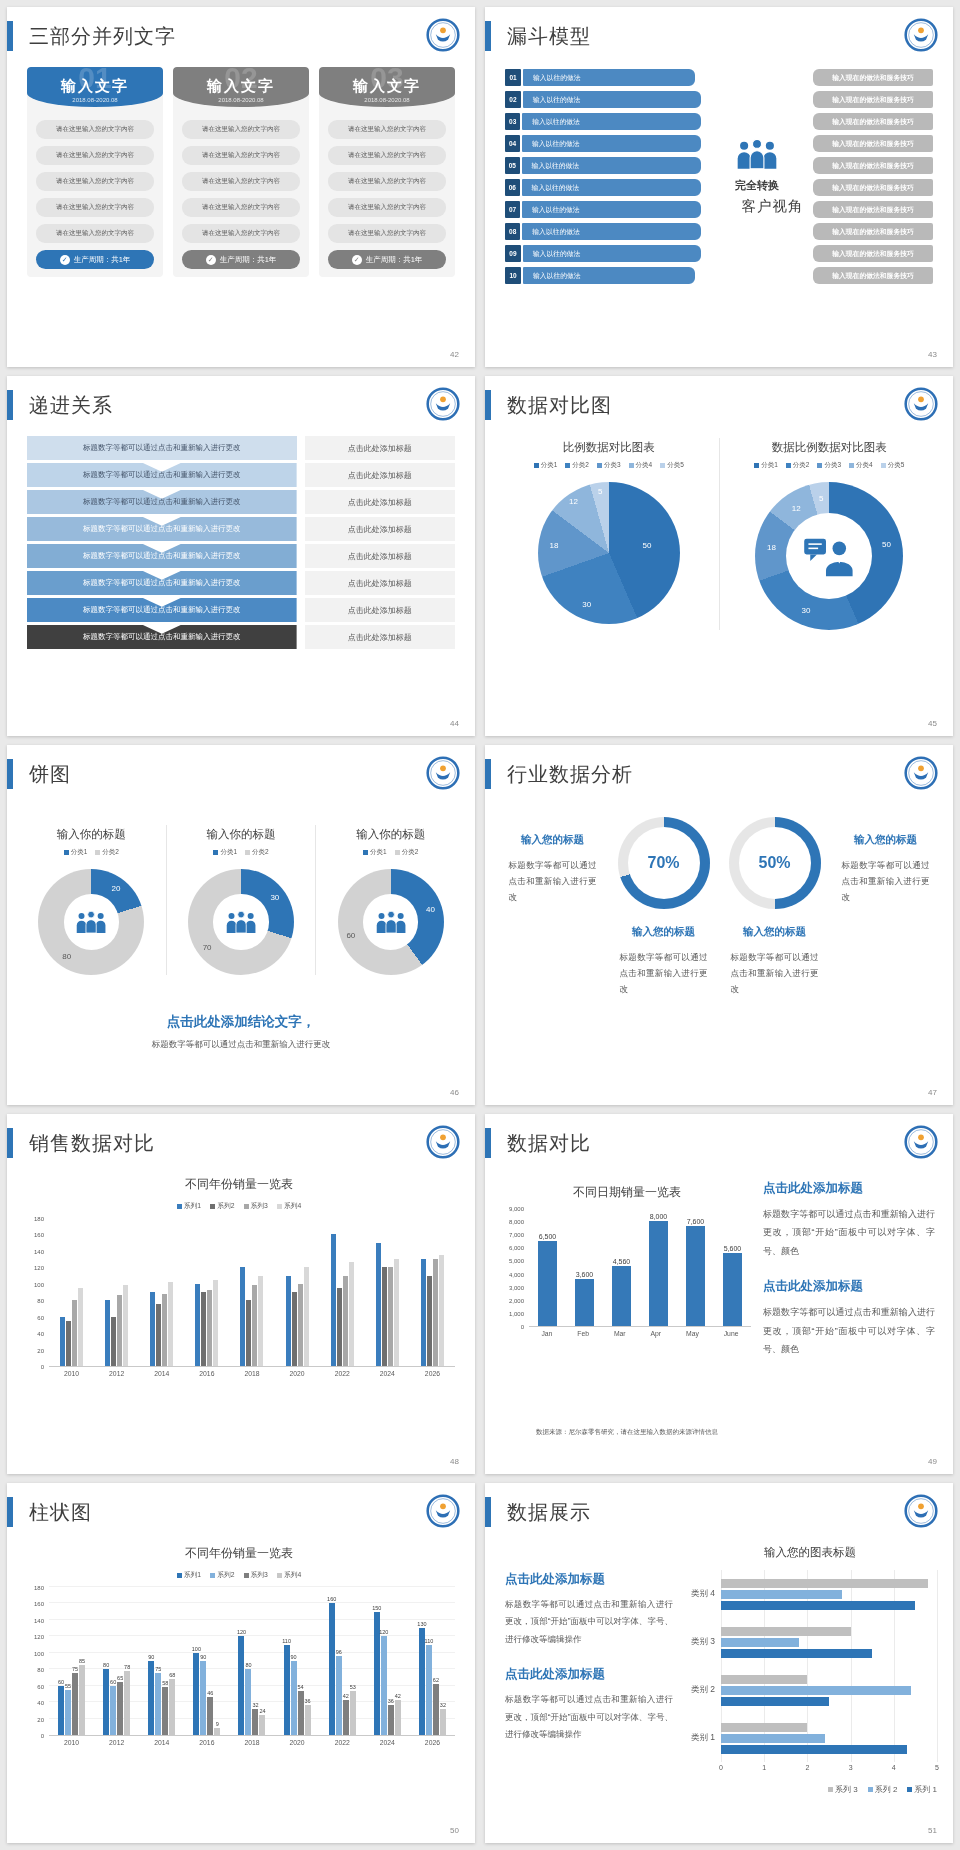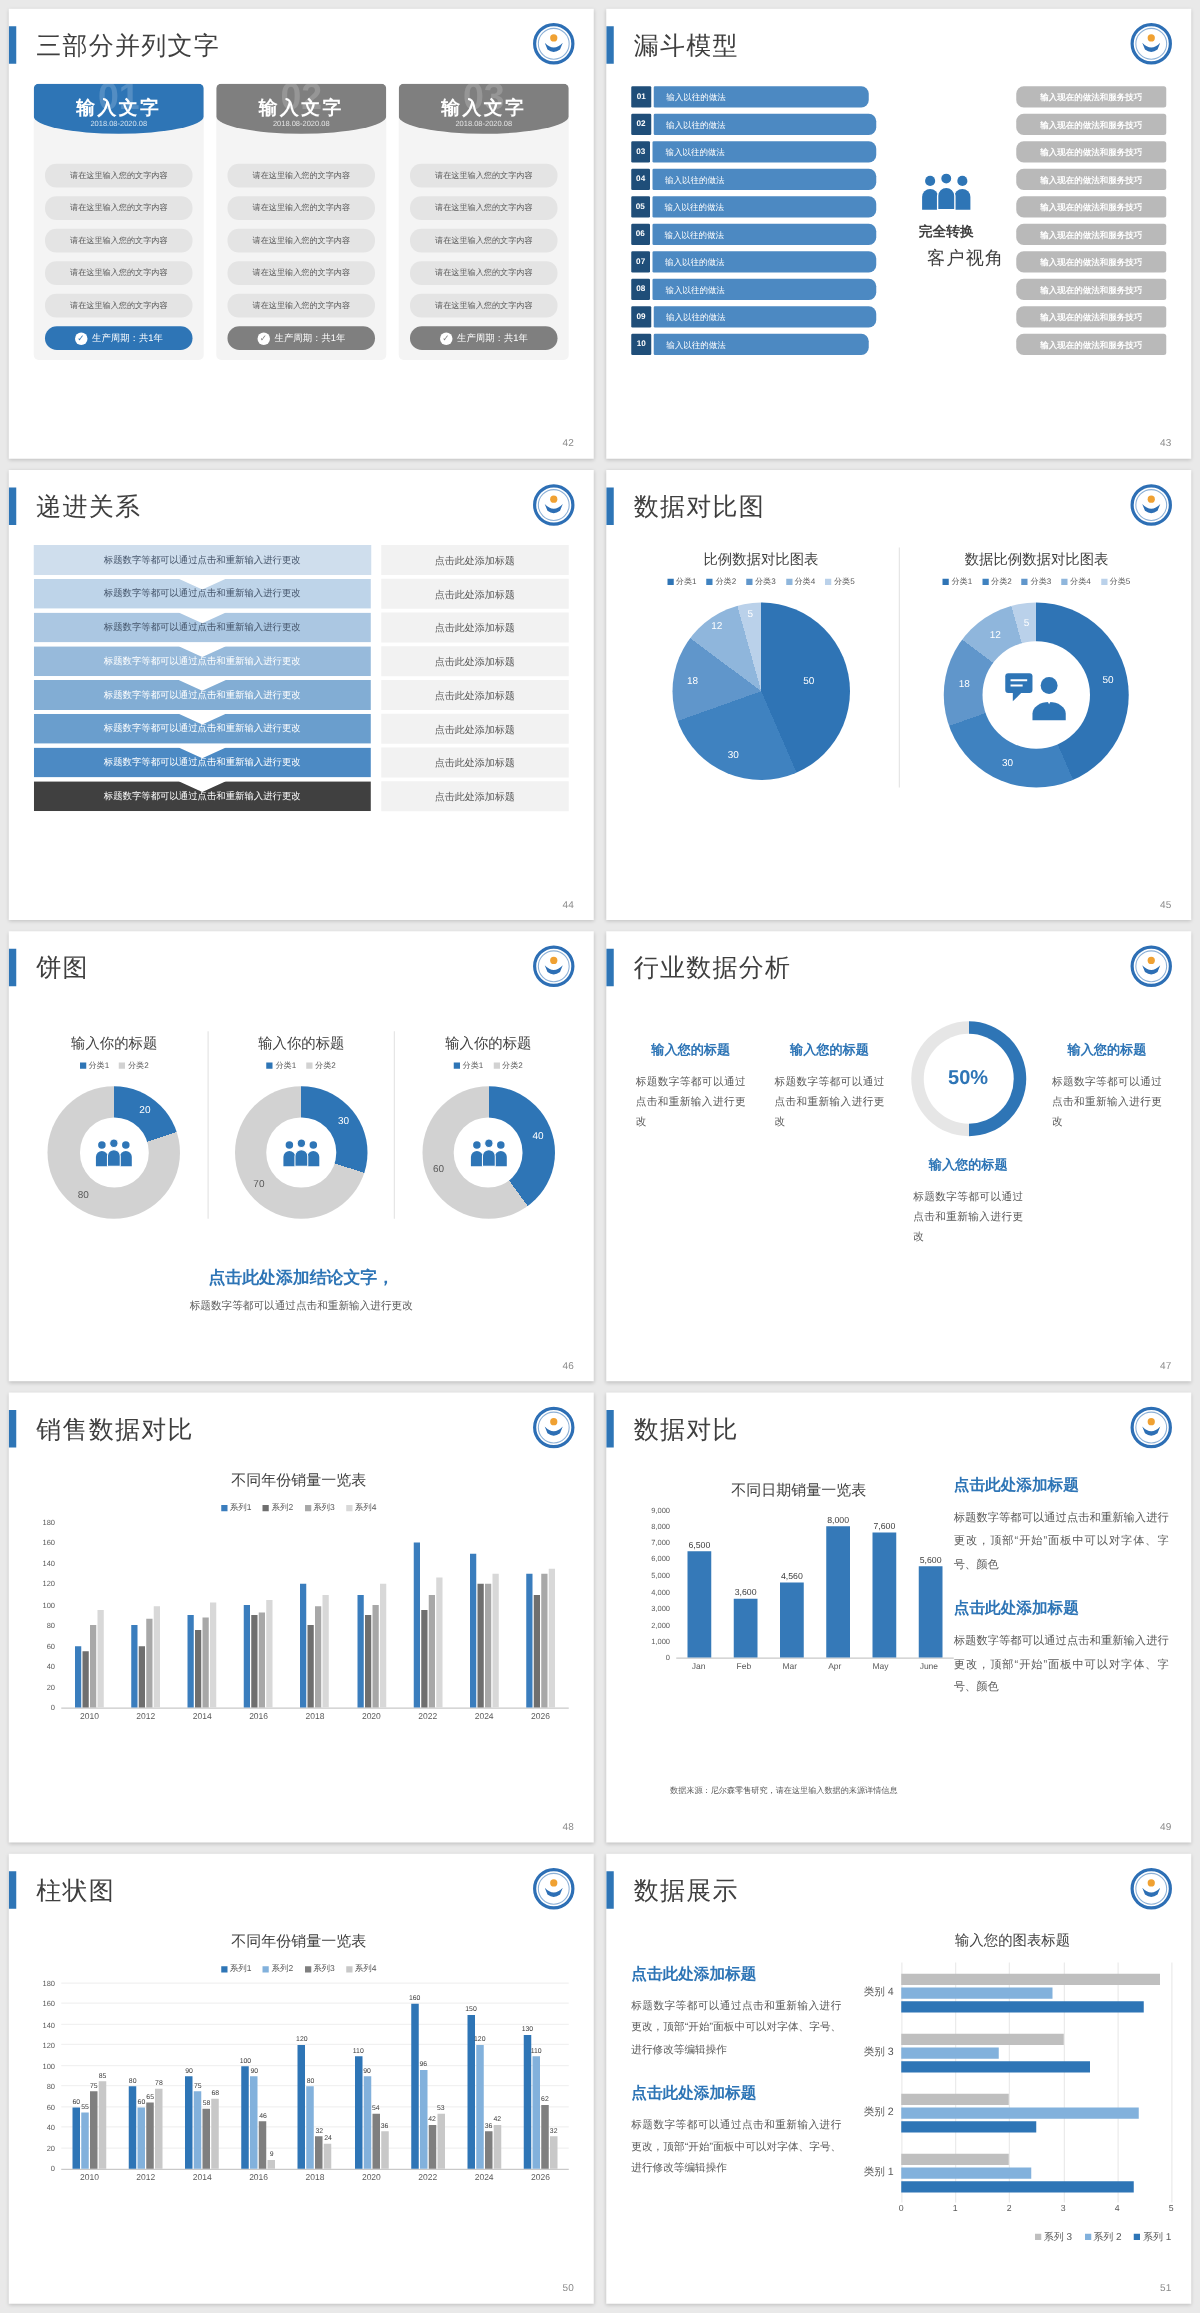--- a/index.html
+++ b/index.html
@@ -12,21 +12,21 @@
   .slogo{position:absolute;top:11px;right:15px;width:34px;height:34px;}
   .slogo svg{width:100%;height:100%;}
   .pageno{position:absolute;right:16px;bottom:8px;font-size:8px;color:#8a8a8a;}
   
   .s42-cols{position:absolute;top:60px;left:20px;right:20px;display:flex;gap:10px;}
   .t-col{flex:1;background:#f4f4f4;border-radius:4px;overflow:hidden;padding-bottom:8px;}
   .t-head{position:relative;text-align:center;padding:10px 0 4px;border-radius:3px 3px 50% 50%/3px 3px 14px 14px;color:#fff;}
   .t-ghost{position:absolute;top:-6px;left:0;right:0;font-size:30px;font-weight:bold;color:rgba(255,255,255,.18);}
   .t-htitle{position:relative;font-size:15px;font-weight:bold;letter-spacing:2px;}
   .t-hdate{position:relative;font-size:6px;color:rgba(255,255,255,.8);margin-top:1px;}
-  .t-body{padding:24px 9px 0;}
+  .t-body{padding:13px 9px 0;}
   .t-pill{background:#e4e4e4;border-radius:9px;font-size:6.5px;color:#595959;text-align:center;padding:5px 2px;margin-bottom:7px;}
   .t-foot{border-radius:10px;color:#fff;font-size:7.5px;display:flex;align-items:center;justify-content:center;gap:4px;padding:4.5px 2px;margin-top:2px;}
   .t-check{background:#fff;border-radius:50%;width:10px;height:10px;display:inline-flex;align-items:center;justify-content:center;font-size:7px;font-weight:bold;}
   
   .s43-wrap{position:absolute;top:62px;left:20px;right:20px;display:flex;gap:8px;}
   .f-left{width:196px;display:flex;flex-direction:column;gap:5px;}
   .f-lrow{display:flex;gap:2px;height:17px;}
   .f-num{width:16px;background:#1f4e79;color:#fff;font-size:6.5px;font-weight:bold;display:flex;align-items:center;justify-content:center;border-radius:1px;}
   .f-lbar{background:#4c89c2;color:#fff;font-size:6.8px;display:flex;align-items:center;padding-left:10px;border-radius:1px 6px 6px 1px;}
   .f-center{width:96px;display:flex;flex-direction:column;align-items:center;justify-content:center;gap:4px;}
@@ -537,20 +537,27 @@
     <circle cx="20" cy="20" r="14.5" fill="none" stroke="#2d6fb5" stroke-width="1" opacity="0.55"></circle>
     <circle cx="20" cy="14.5" r="3.4" fill="#f0a132"></circle>
     <path d="M11.5 19 q8.5 9 17 0 l-2.6 6.5 q-6 4.4 -11.8 0 z" fill="#2d6fb5"></path>
   </svg></span>
     <div class="s47-wrap">
       <div class="gcol">
         <div class="gheading">输入您的标题</div>
         <div class="gbody">标题数字等都可以通过点击和重新输入进行更改</div>
       </div>
       <div class="gcol">
+        <div>
+            <div class="gauge" style="background: conic-gradient(rgb(46, 117, 182) 0deg, rgb(46, 117, 182) 252deg, rgb(230, 230, 230) 252deg, rgb(230, 230, 230) 360deg);">
+              <div class="ghole">
+                <span class="glabel">70%</span>
+              </div>
+            </div>
+          </div>
         <div class="gheading">输入您的标题</div>
         <div class="gbody">标题数字等都可以通过点击和重新输入进行更改</div>
       </div>
       <div class="gcol">
         <div>
             <div class="gauge" style="background: conic-gradient(rgb(46, 117, 182) 0deg, rgb(46, 117, 182) 180deg, rgb(230, 230, 230) 180deg, rgb(230, 230, 230) 360deg);">
               <div class="ghole">
                 <span class="glabel">50%</span>
               </div>
             </div>
@@ -689,21 +696,21 @@
     <div class="stitle">
       <span class="sbar"></span>
       <h2>数据对比</h2>
     </div>
     <span class="slogo"><svg viewBox="0 0 40 40">
     <circle cx="20" cy="20" r="18" fill="#ffffff" stroke="#2d6fb5" stroke-width="3"></circle>
     <circle cx="20" cy="20" r="14.5" fill="none" stroke="#2d6fb5" stroke-width="1" opacity="0.55"></circle>
     <circle cx="20" cy="14.5" r="3.4" fill="#f0a132"></circle>
     <path d="M11.5 19 q8.5 9 17 0 l-2.6 6.5 q-6 4.4 -11.8 0 z" fill="#2d6fb5"></path>
   </svg></span>
-    <div class="chart-slot" style="top:70px;left:30px;width:248px;">
+    <div class="chart-slot" style="top:70px;left:18px;width:248px;">
         <div class="bars-title">不同日期销量一览表</div>
         <div class="bplot-row">
           <div class="ycol" style="height: 118px;">
             <span class="ylab" style="bottom: 0px;">0</span>
             <span class="ylab" style="bottom: 13.1111px;">1,000</span>
             <span class="ylab" style="bottom: 26.2222px;">2,000</span>
             <span class="ylab" style="bottom: 39.3333px;">3,000</span>
             <span class="ylab" style="bottom: 52.4444px;">4,000</span>
             <span class="ylab" style="bottom: 65.5556px;">5,000</span>
             <span class="ylab" style="bottom: 78.6667px;">6,000</span>

